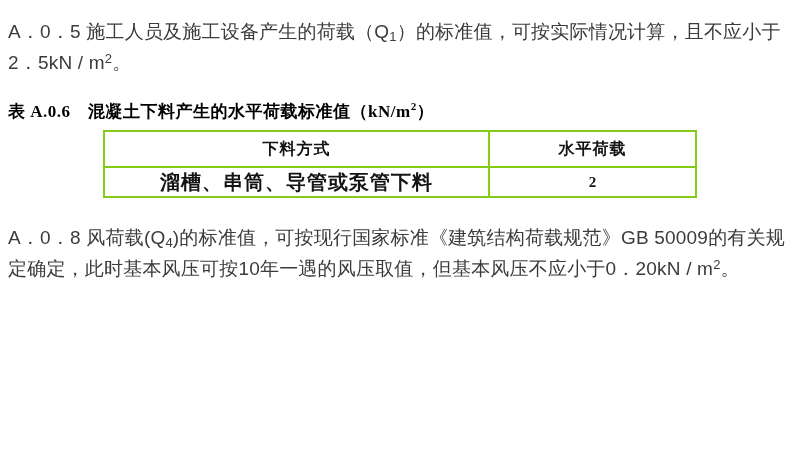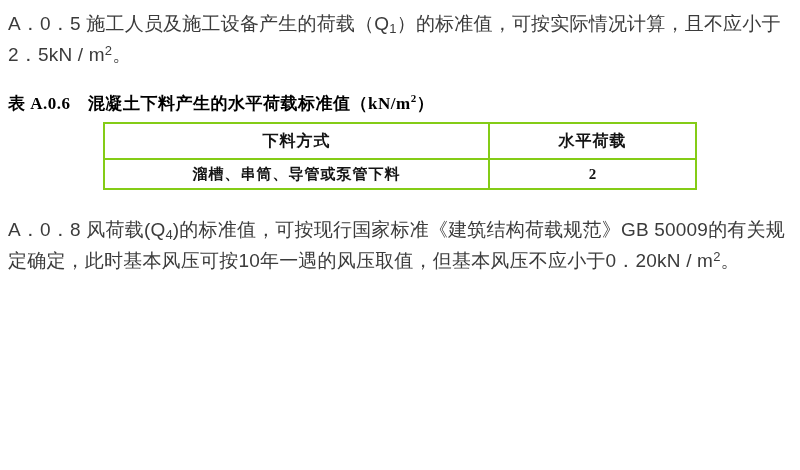--- a/index.html
+++ b/index.html
@@ -8,21 +8,21 @@
     width: 800px;
     height: 470px;
     overflow: hidden;
     background: #ffffff;
     font-family: "Liberation Sans", sans-serif;
     color: #3b3b3b;
   }
   .page {
     width: 800px;
     height: 374px;
-    padding: 8px 8px 0 8px;
+    padding: 16px 8px 0 8px;
   }
   .para {
     font-size: 19px;
     line-height: 31px;
     margin: 0 0 22px 0;
     letter-spacing: 0.2px;
   }
   .para sub, .para sup {
     font-size: 13px;
     line-height: 0;
@@ -56,21 +56,21 @@
     vertical-align: middle;
     padding: 0;
   }
   .scan-table th {
     height: 36px;
     font-size: 16px;
     letter-spacing: 1px;
   }
   .scan-table td {
     height: 30px;
-    font-size: 15px;
+    font-size: 20px;
     letter-spacing: 1px;
   }
   .scan-table td.num { letter-spacing: 0; font-size: 15px; }
 </style>
 </head>
 <body>
 
 <main class="page">
 
   <p class="para">A．0．5 施工人员及施工设备产生的荷载（Q<sub>1</sub>）的标准值，可按实际情况计算，且不应小于2．5kN / m<sup>2</sup>。</p>

